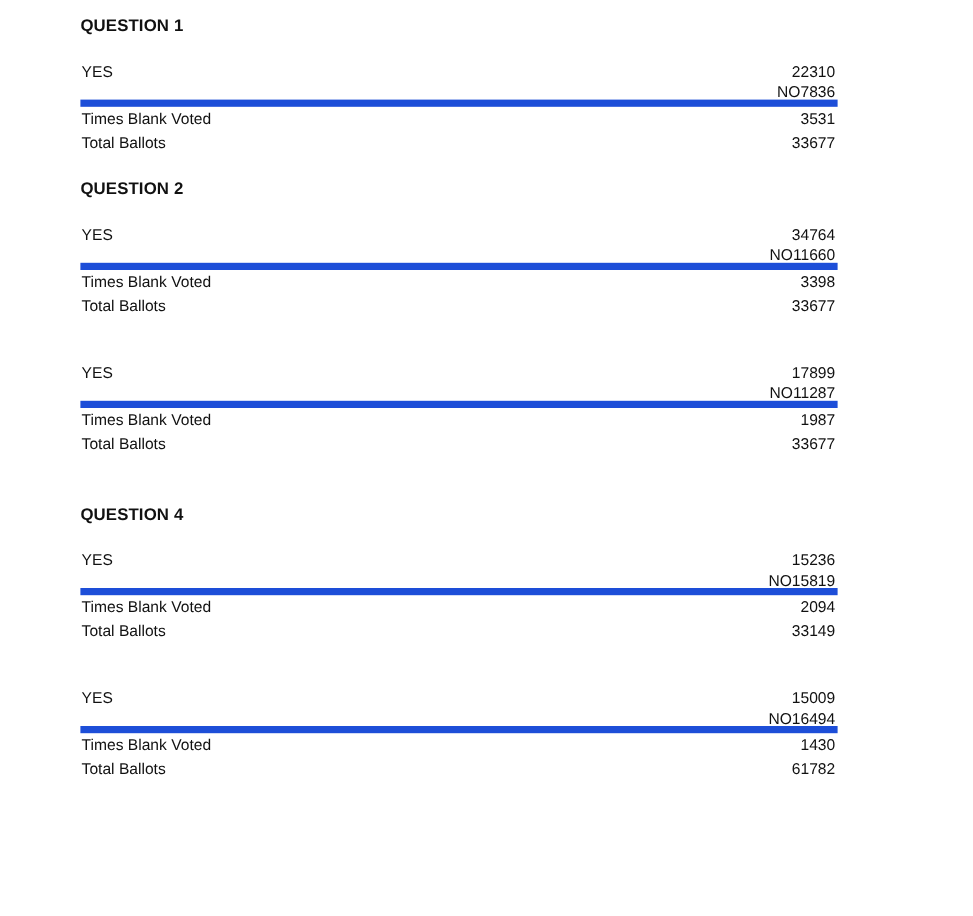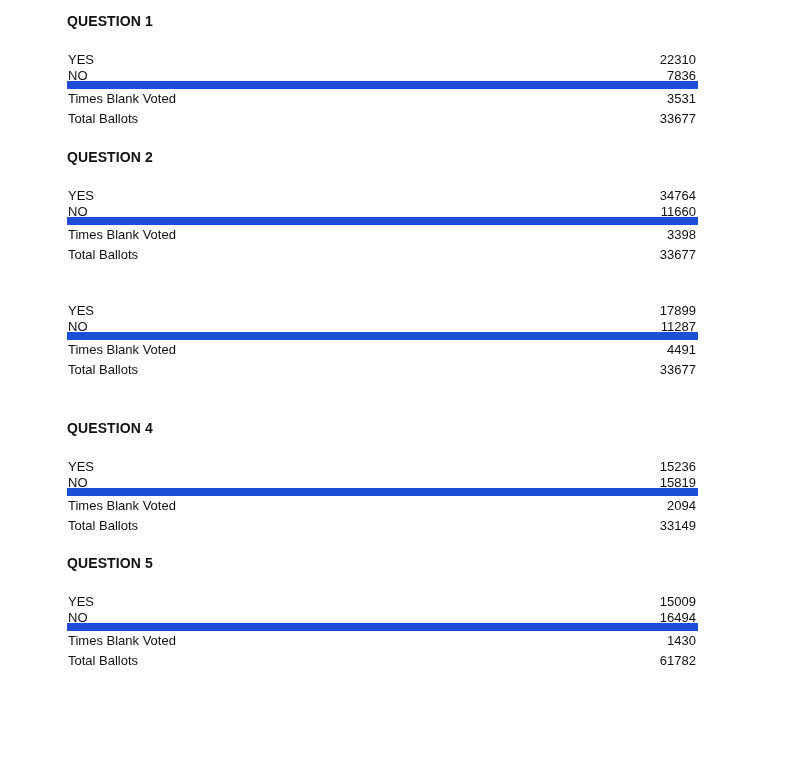--- a/index.html
+++ b/index.html
@@ -42,22 +42,23 @@
       justify-content: space-between;
       align-items: center;
       height: 19.5px;
       line-height: 19.5px;
       font-size: 13px;
       padding-left: 1px;
       padding-right: 2px;
       box-sizing: border-box;
     }
     .row.no-row {
-      border-bottom: 8px solid #1d4ed8;
+      border-bottom: 6px solid #1d4ed8;
       height: 19.5px;
+      justify-content: flex-end;
     }
     .row .label { text-align: left; }
     .row .value { text-align: right; }
   </style>
 </head>
 <body>
 
 <div class="page">
 
   <section class="question" style="top:11px;">
@@ -109,21 +110,21 @@
       <div class="row">
         <span class="label">YES</span>
         <span class="value">17899</span>
       </div>
       <div class="row no-row">
         <span class="label">NO</span>
         <span class="value">11287</span>
       </div>
       <div class="row">
         <span class="label">Times Blank Voted</span>
-        <span class="value">4491</span>
+        <span class="value">1987</span>
       </div>
       <div class="row">
         <span class="label">Total Ballots</span>
         <span class="value">33677</span>
       </div>
     </div>
   </section>
 
   <section class="question" style="top:418px;">
     <div class="q-title">QUESTION 4</div>
@@ -141,21 +142,20 @@
         <span class="value">2094</span>
       </div>
       <div class="row">
         <span class="label">Total Ballots</span>
         <span class="value">33149</span>
       </div>
     </div>
   </section>
 
   <section class="question" style="top:553px;">
-    <div class="q-title">QUESTION 5</div>
     <div class="rows">
       <div class="row">
         <span class="label">YES</span>
         <span class="value">15009</span>
       </div>
       <div class="row no-row">
         <span class="label">NO</span>
         <span class="value">16494</span>
       </div>
       <div class="row">

